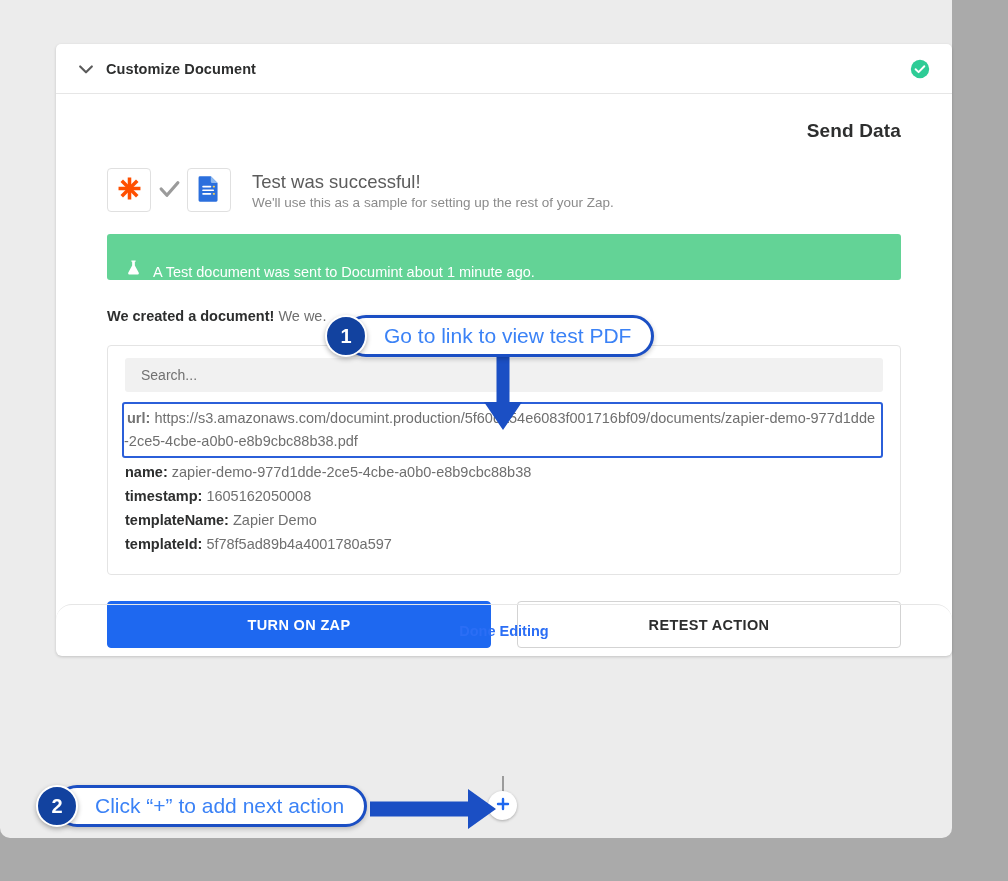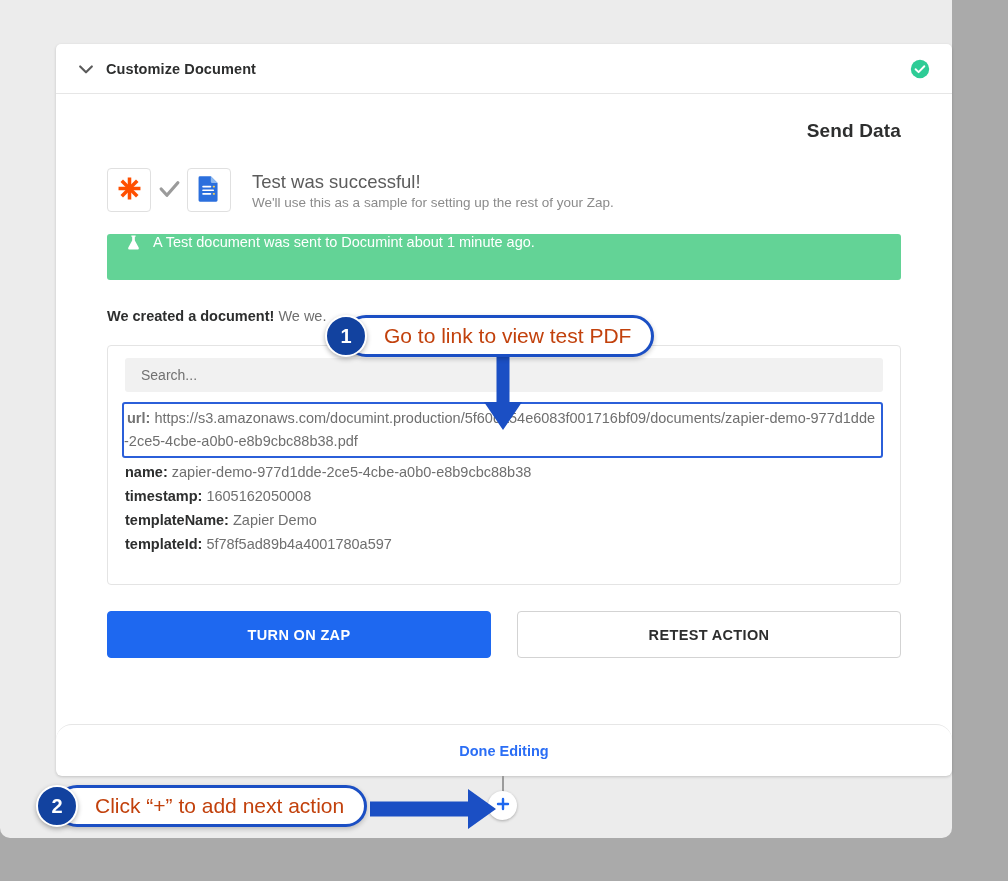--- a/index.html
+++ b/index.html
@@ -20,21 +20,21 @@
     left: 0px; top: 0px;
     width: 952px; height: 838px;
     background: #ececec;
     border-radius: 0 0 10px 10px;
   }
 
   
   #step-card {
     position: absolute;
     left: 56px; top: 44px;
-    width: 896px; height: 732px;
+    width: 896px; height: 612px;
     background: #ffffff;
     border-radius: 5px 5px 6px 6px;
     box-shadow: 0 1px 3px rgba(0,0,0,.18);
     overflow: hidden;
   }
 
   
   .card-header {
     height: 50px;
     display: flex;
@@ -87,21 +87,21 @@
     margin-bottom: 2px;
   }
   .approw-sub { font-size: 13.5px; color: #8b8b8b; }
 
   
   .banner {
     background: #63d396;
     border-radius: 3px;
     height: 46px;
     display: flex;
-    align-items: flex-start;
+    align-items: flex-end;
     padding-left: 18px;
     margin-bottom: 28px;
   }
   .banner-text {
     color: #ffffff;
     font-size: 14.5px;
     margin-left: 11px;
   }
 
   
@@ -112,21 +112,21 @@
     height: 19px;
     white-space: nowrap;
     overflow: hidden;
   }
   .para b { color: #2d2e2e; font-weight: bold; }
 
   
   .data-panel {
     border: 1px solid #e4e4e4;
     border-radius: 4px;
-    padding: 12px 17px 28px 17px;
+    padding: 12px 17px 18px 17px;
     margin-bottom: 26px;
   }
   .searchbox {
     background: #f1f1f1;
     border-radius: 3px;
     height: 34px;
     display: flex;
     align-items: center;
     padding-left: 16px;
     margin-bottom: 10px;
@@ -239,21 +239,21 @@
     flex: 0 0 auto;
   }
   .callout-pill {
     position: relative;
     z-index: 2;
     margin-left: -22px;
     height: 42px;
     background: #ffffff;
     border: 3px solid #1b4fc4;
     border-radius: 21px;
-    color: #c2410c;
+    color: #3b82f6;
     font-size: 21px;
     display: flex; align-items: center;
     padding: 0 20px 0 36px;
     white-space: nowrap;
     box-shadow: 0 2px 5px rgba(0,0,0,.22);
   }
 
   #callout-1 { left: 325px; top: 315px; }
   #callout-2 { left: 36px; top: 785px; }
 

